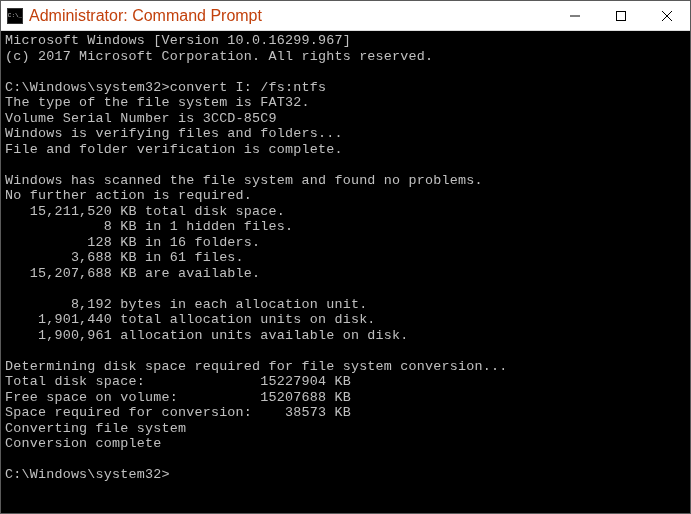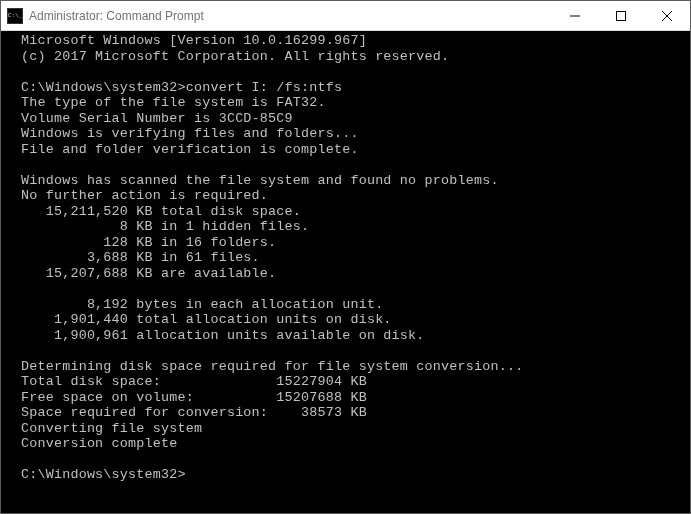--- a/index.html
+++ b/index.html
@@ -44,22 +44,22 @@
       position: relative;
     }
     .title-icon::before {
       content: "C:\\_";
       font-size: 6px;
       color: #ccc;
       position: absolute;
     }
     .title-text {
       font-family: 'Segoe UI', Tahoma, sans-serif;
-      font-size: 12px;
-      color: #737373;
+      font-size: 16px;
+      color: #c2410c;
       flex: 1;
     }
     .window-controls {
       display: flex;
       height: 100%;
     }
     .win-btn {
       width: 46px;
       height: 100%;
       display: flex;
@@ -74,21 +74,21 @@
       width: 10px;
       height: 10px;
     }
     .terminal {
       flex: 1;
       background: #000;
       color: #c0c0c0;
       font-family: 'Consolas', 'Courier New', monospace;
       font-size: 13.4px;
       line-height: 15.5px;
-      padding: 2px 20px;
+      padding: 2px 4px;
       overflow: hidden;
       white-space: pre;
       letter-spacing: 0.2px;
     }
     .terminal-line {
       display: block;
     }
   </style>
 </head>
 <body>

